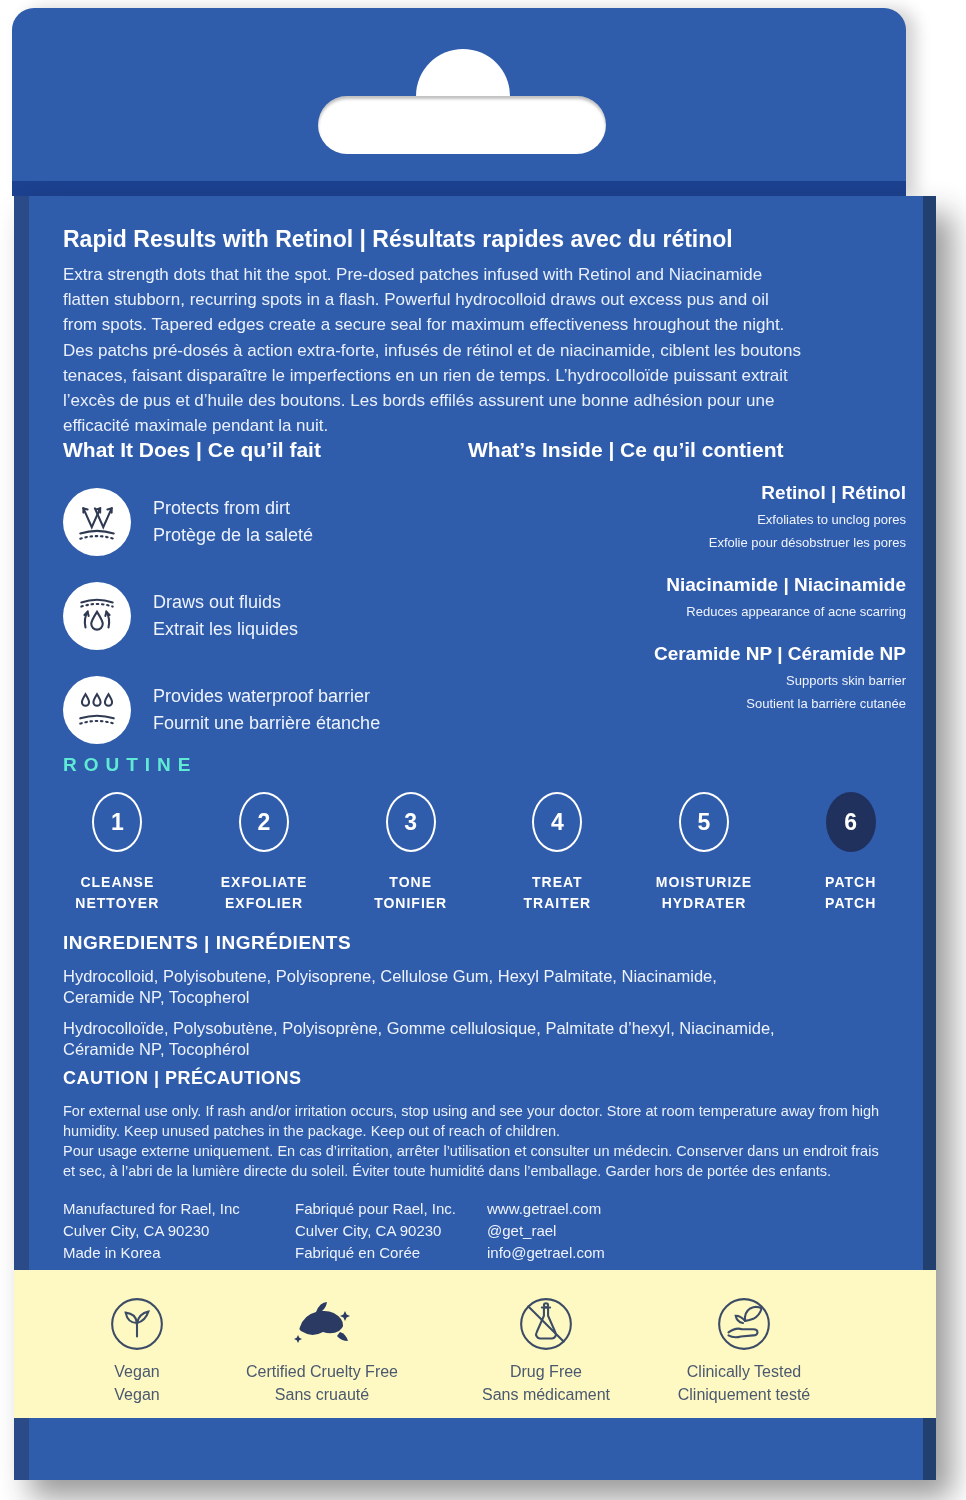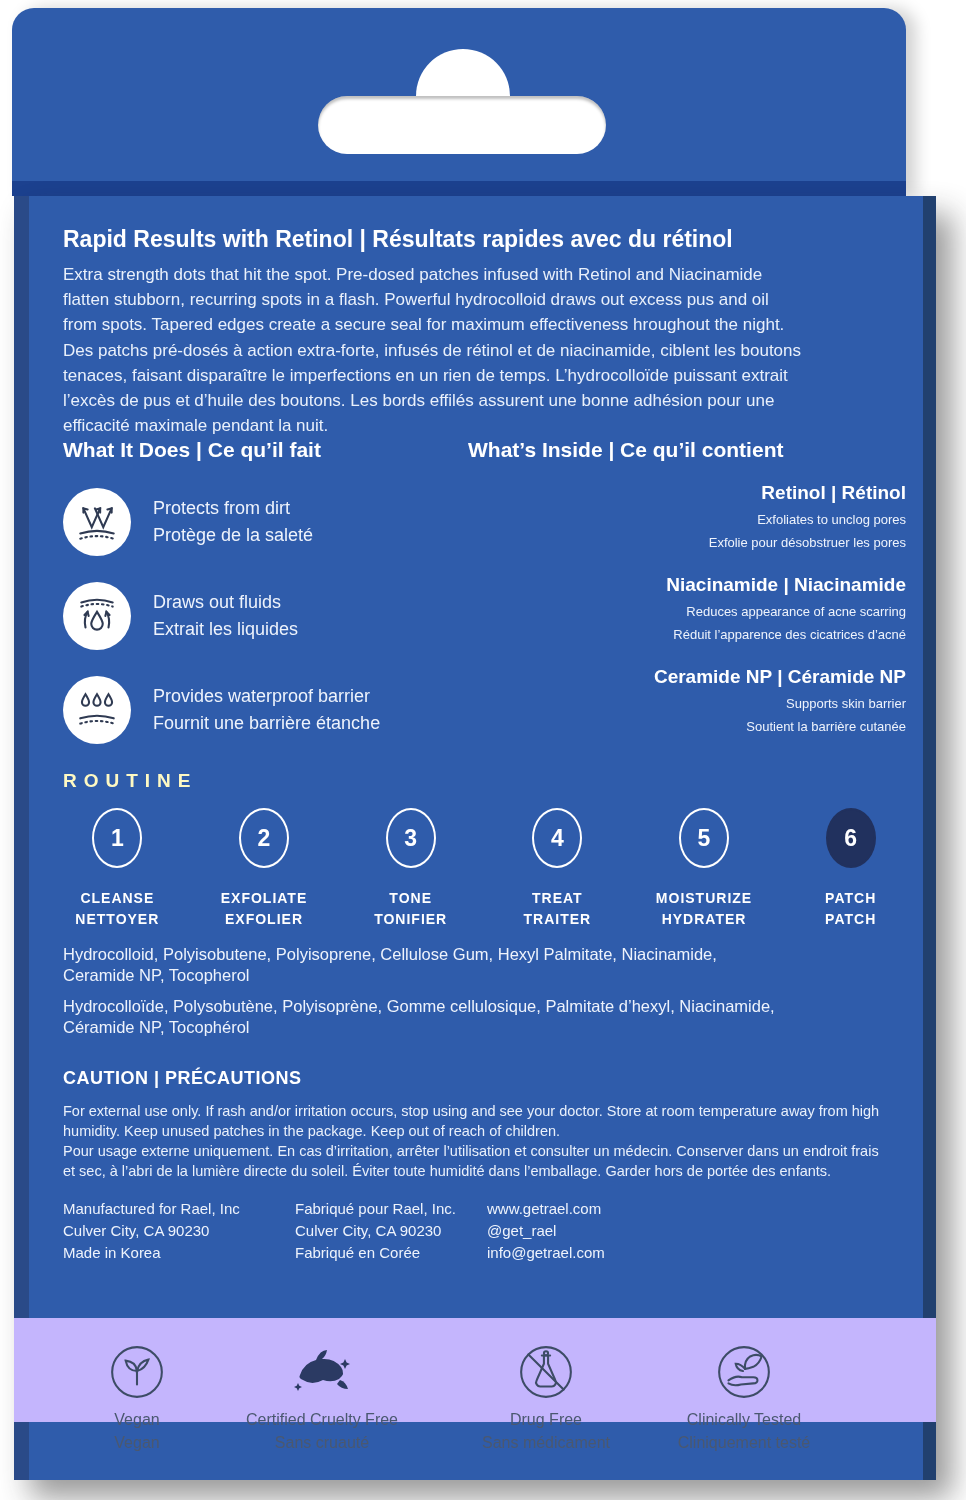--- a/index.html
+++ b/index.html
@@ -30,36 +30,36 @@
   .col-left{flex:0 0 405px;}
   .col-right{flex:1;}
   .feature{display:flex;align-items:center;margin-top:26px;}
   .fcircle{flex:0 0 68px;width:68px;height:68px;border-radius:50%;background:#ffffff;
            display:flex;align-items:center;justify-content:center;}
   .ftext{margin-left:22px;font-size:18px;line-height:27px;}
   .inside-item{margin-top:20px;text-align:right;}
   .inside-name{font-size:19px;font-weight:700;color:#ffffff;}
   .inside-desc{font-size:13px;line-height:23px;margin-top:4px;}
   
-  .routine-head{font-size:19px;font-weight:700;letter-spacing:7px;color:#fef9c3;margin-top:16px;}
+  .routine-head{font-size:19px;font-weight:700;letter-spacing:7px;color:#5eead4;}
   .steps{display:flex;margin-top:16px;margin-left:-19px;width:880px;}
   .step{flex:1;display:flex;flex-direction:column;align-items:center;}
   .snum{width:46px;height:56px;border:2.5px solid #ffffff;border-radius:50%;
         display:flex;align-items:center;justify-content:center;
         font-size:23px;font-weight:700;color:#ffffff;}
   .step.filled .snum{background:#21315e;border-color:#21315e;}
   .slabel{margin-top:20px;text-align:center;font-size:14px;font-weight:700;
           letter-spacing:1px;line-height:21px;color:#ffffff;}
   
   .mfg{display:flex;font-size:15px;line-height:22px;}
   .mfg .c1{flex:0 0 232px;}
   .mfg .c2{flex:0 0 192px;}
   .mfg .c3{flex:1;}
   
-  .strip{position:absolute;left:0;top:1074px;width:100%;height:104px;background:#c4b5fd;z-index:5;margin-top:48px;}
+  .strip{position:absolute;left:0;top:1074px;width:100%;height:148px;background:#fef9c3;z-index:5;}
   .badge{position:absolute;top:22px;width:220px;text-align:center;color:#4a5870;}
   .badge .bicon{height:64px;display:flex;align-items:center;justify-content:center;}
   .badge .blabel{font-size:16px;line-height:23px;margin-top:4px;}
   svg{display:block;}
 </style>
 </head>
 <body>
 
 <div id="canvas">
 
@@ -152,21 +152,20 @@
           <div class="inside-name">Retinol | Rétinol</div>
           <div class="inside-desc">
             <div>Exfoliates to unclog pores</div>
             <div>Exfolie pour désobstruer les pores</div>
           </div>
         </div>
         <div class="inside-item">
           <div class="inside-name">Niacinamide | Niacinamide</div>
           <div class="inside-desc">
             <div>Reduces appearance of acne scarring</div>
-            <div>Réduit l’apparence des cicatrices d’acné</div>
           </div>
         </div>
         <div class="inside-item">
           <div class="inside-name">Ceramide NP | Céramide NP</div>
           <div class="inside-desc">
             <div>Supports skin barrier</div>
             <div>Soutient la barrière cutanée</div>
           </div>
         </div>
       </div>
@@ -214,20 +213,21 @@
           <div class="snum">6</div>
           <div class="slabel">
               <div>PATCH</div>
               <div>PATCH</div>
             </div>
         </div>
       </div>
     </div>
 
     <div class="sec" style="top:736px;">
+      <div class="h3">INGREDIENTS | INGRÉDIENTS</div>
       <div class="ing-para" style="margin-top:12px;">Hydrocolloid, Polyisobutene, Polyisoprene, Cellulose Gum, Hexyl Palmitate, Niacinamide,
 Ceramide NP, Tocopherol</div>
       <div class="ing-para" style="margin-top:10px;">Hydrocolloïde, Polysobutène, Polyisoprène, Gomme cellulosique, Palmitate d’hexyl, Niacinamide,
 Céramide NP, Tocophérol</div>
     </div>
 
     <div class="sec" style="top:872px;">
       <div class="h3" style="font-size:18px;">CAUTION | PRÉCAUTIONS</div>
       <div class="small-para" style="margin-top:12px;">For external use only. If rash and/or irritation occurs, stop using and see your doctor. Store at room temperature away from high
 humidity. Keep unused patches in the package. Keep out of reach of children.</div>

